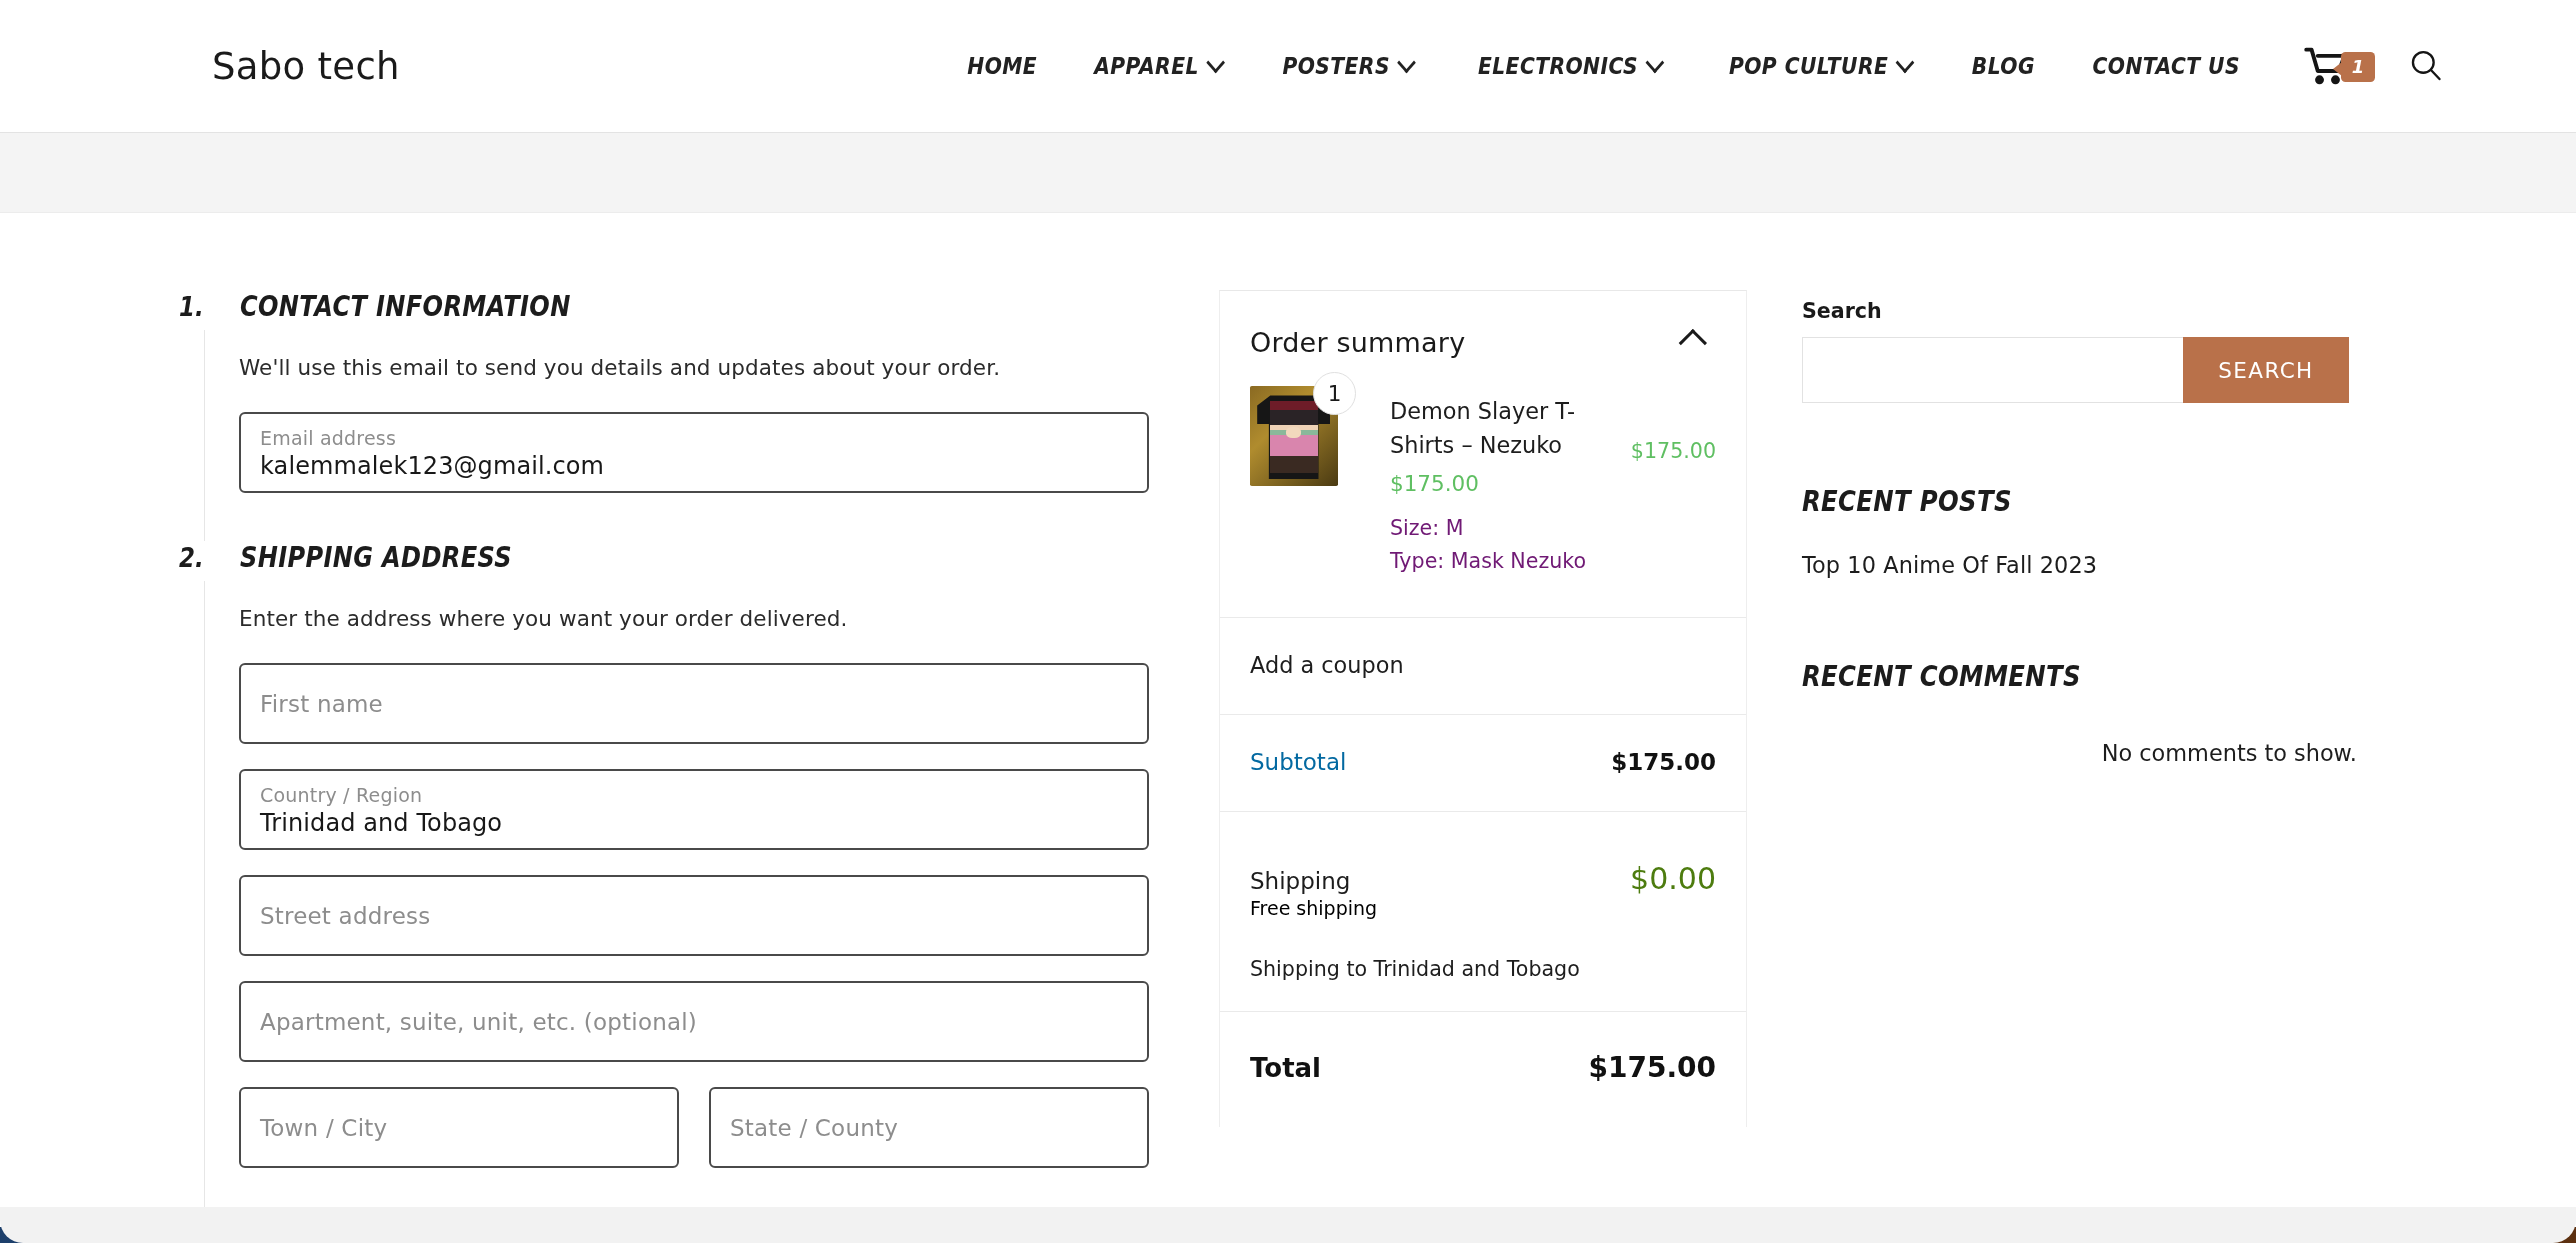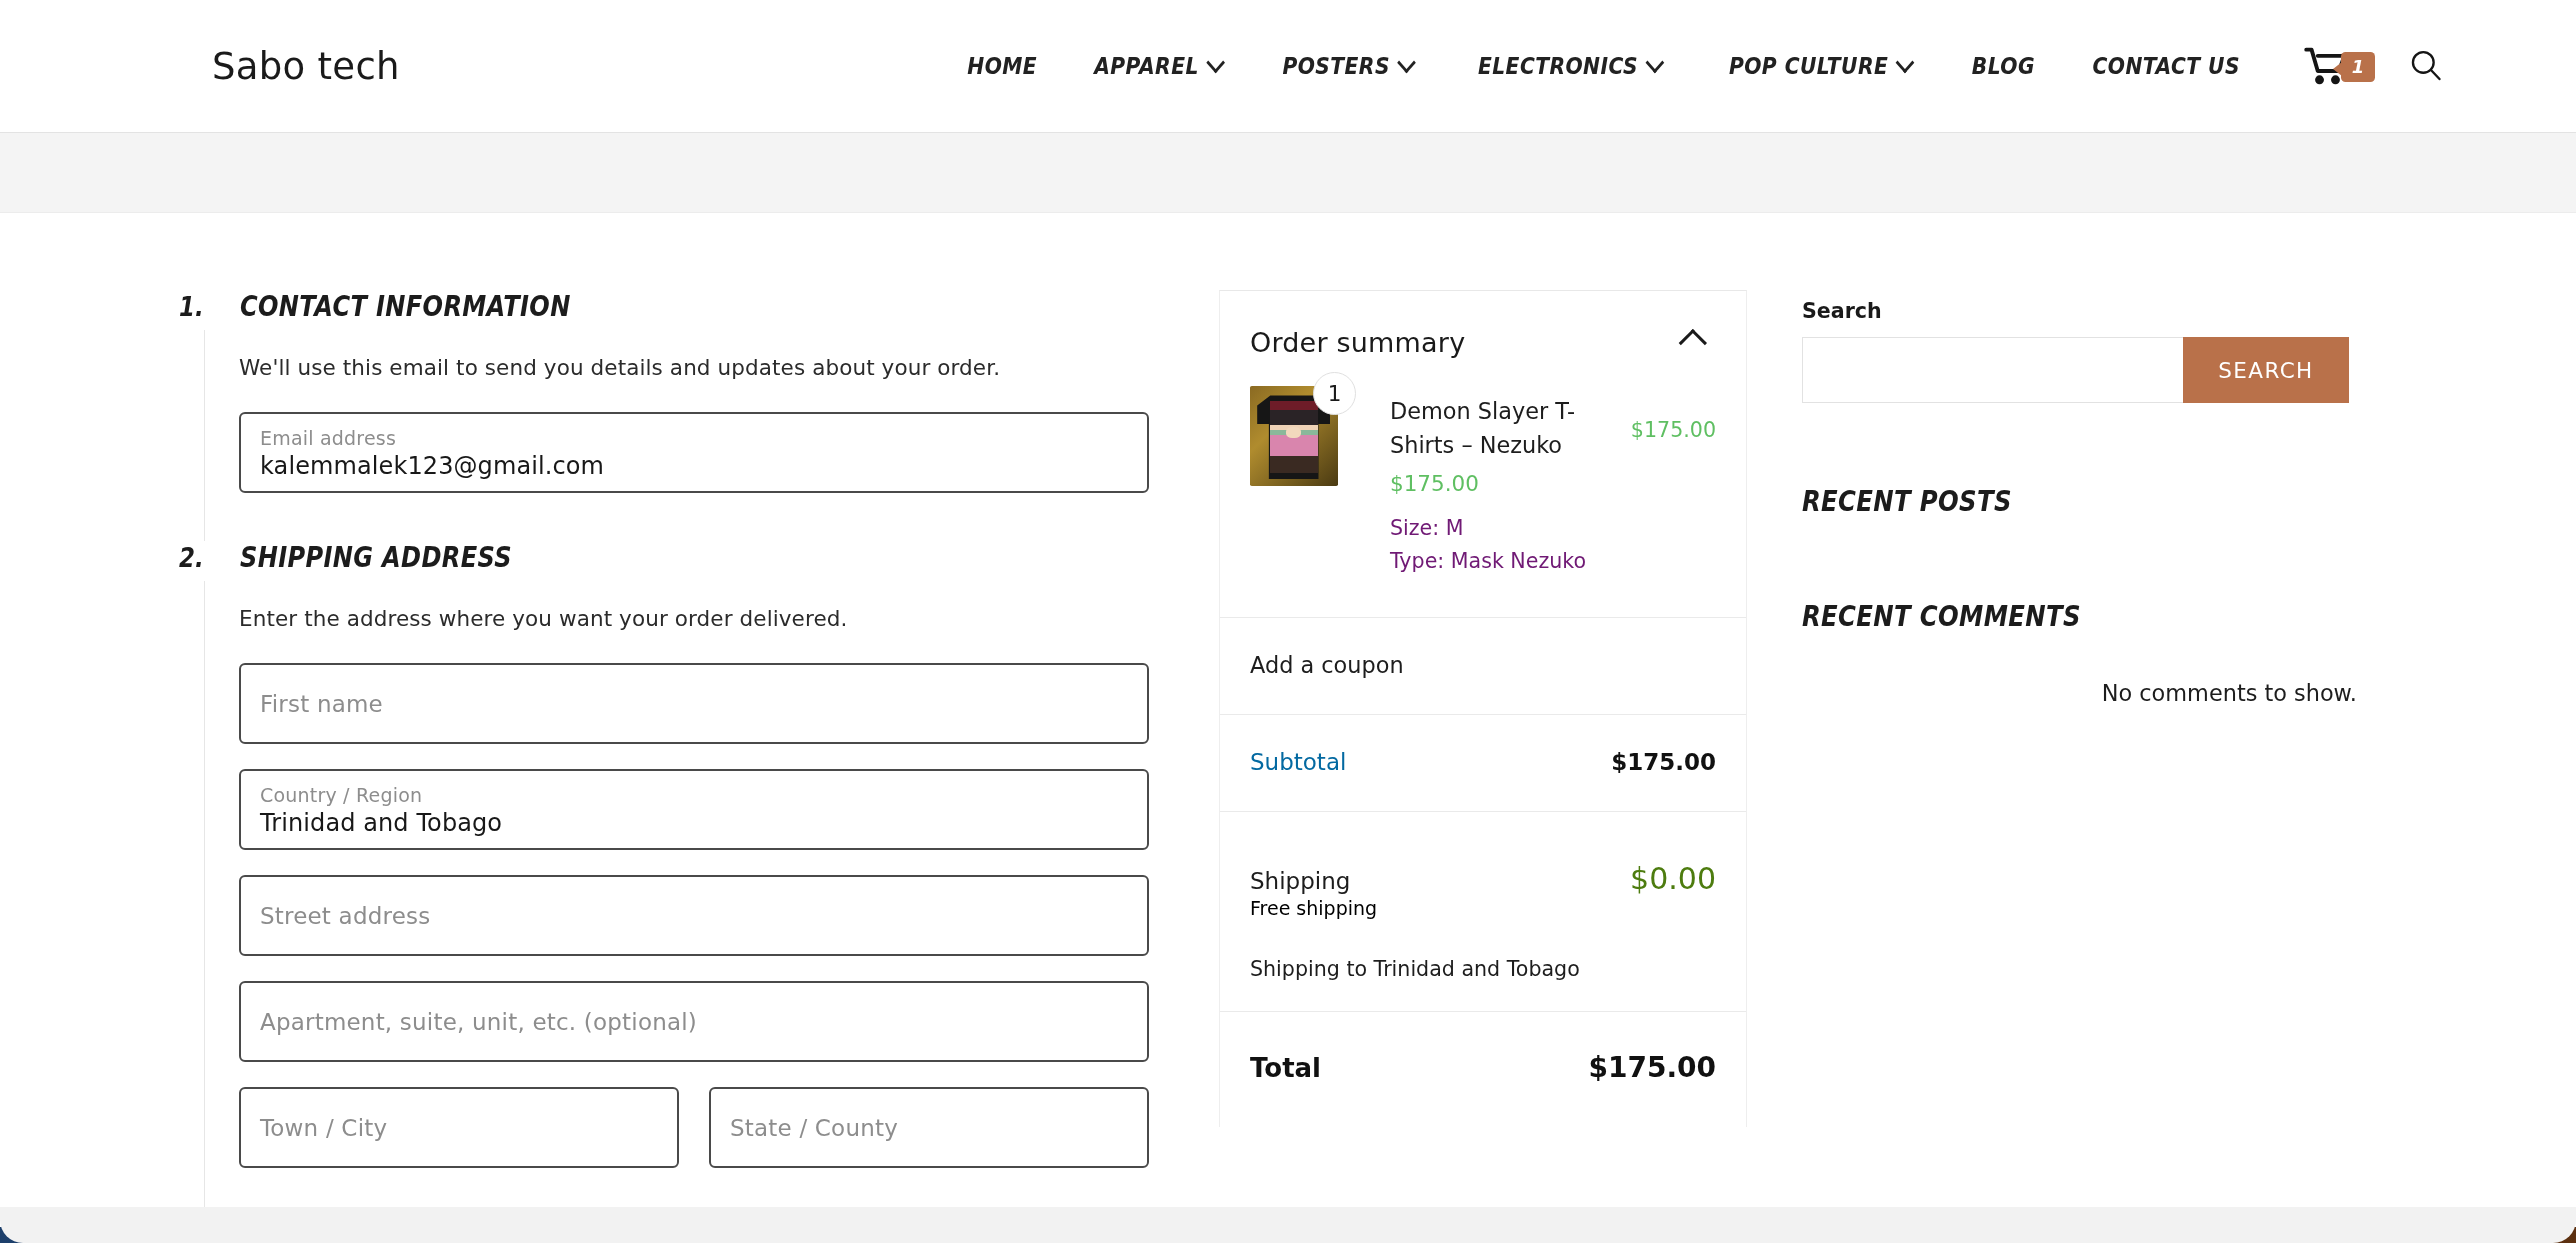--- a/index.html
+++ b/index.html
@@ -351,21 +351,21 @@
     z-index: 3;
   }
   .item-info {
     flex: 1;
     margin-left: 52px;
     padding-top: 7.2px;
   }
   .item-top {
     display: flex;
     justify-content: space-between;
-    align-items: center;
+    align-items: flex-end;
     gap: 16px;
   }
   .item-name {
     font-size: 22.4px;
     color: #1d1d1d;
     line-height: 1.55;
     max-width: 215px;
   }
   .item-price-top {
     font-size: 20.6px;
@@ -664,20 +664,21 @@
     </aside>
 
     <aside class="sidebar">
       <div class="sb-label">Search</div>
       <div class="search-form">
         <input class="search-input" type="text" value="" placeholder="" style="">
         <button class="search-btn">SEARCH</button>
       </div>
 
       <div class="sb-heading">RECENT POSTS</div>
+      <div class="sb-post">Top 10 Anime Of Fall 2023</div>
 
       <div class="sb-heading">RECENT COMMENTS</div>
       <div class="sb-empty">No comments to show.</div>
     </aside>
 
   </div>
 </div>
 </div>
 
 <div class="window-shade"></div>

